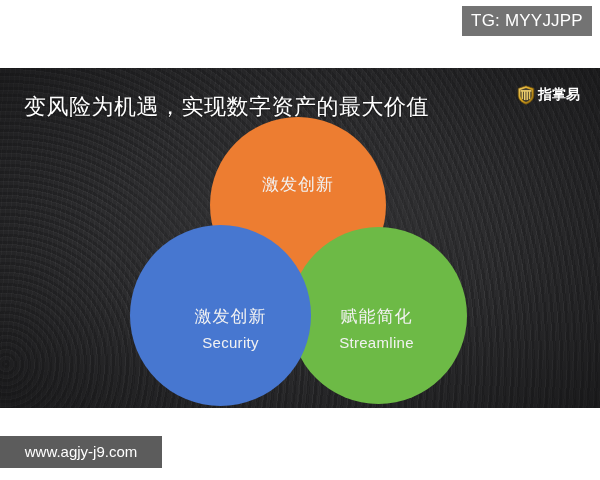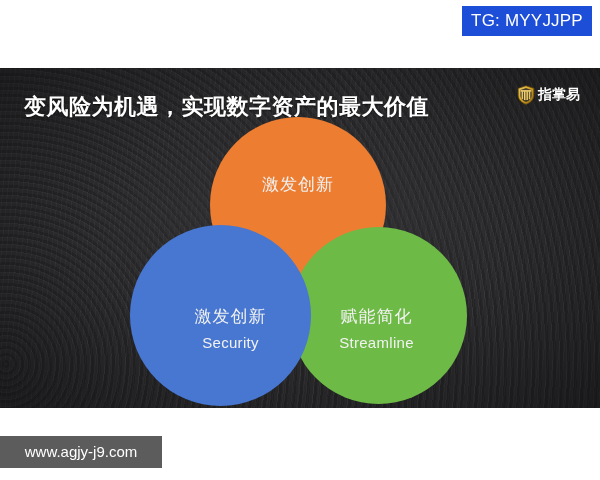--- a/index.html
+++ b/index.html
@@ -19,21 +19,21 @@
   #top-strip {
     position: absolute;
     left: 0; top: 0;
     width: 600px; height: 68px;
     background: #ffffff;
   }
   #tg-badge {
     position: absolute;
     left: 462px; top: 6px;
     width: 130px; height: 30px;
-    background: #1d4ed8;
+    background: #737373;
     color: #ffffff;
     font-size: 17px;
     line-height: 30px;
     text-align: center;
     letter-spacing: 0.2px;
     white-space: nowrap;
   }
 
   
   #slide-panel {
@@ -82,21 +82,21 @@
     width: 600px; height: 340px;
     background: radial-gradient(ellipse at 50% 48%, rgba(60,60,62,0.55) 0%, rgba(26,26,28,0.0) 48%, rgba(12,12,13,0.55) 100%);
     pointer-events: none;
   }
 
   
   #headline {
     position: absolute;
     left: 24px; top: 92px;
     font-size: 22px;
-    font-weight: bold;
+    font-weight: normal;
     color: #ffffff;
     letter-spacing: 0.5px;
     white-space: nowrap;
     text-shadow: 0 1px 2px rgba(0,0,0,0.6);
   }
 
   
   #brand-logo {
     position: absolute;
     left: 517px; top: 85px;

